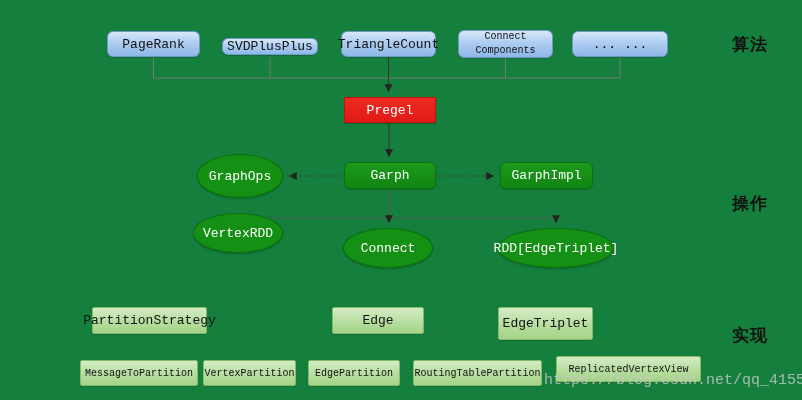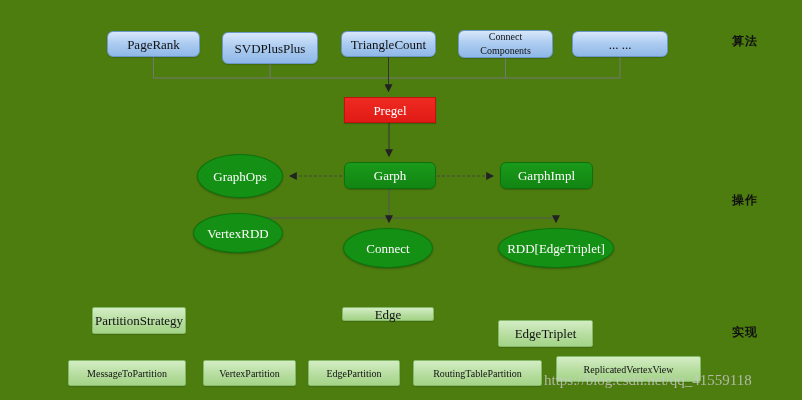--- a/index.html
+++ b/index.html
@@ -1,18 +1,18 @@
 <!DOCTYPE html>
 <html><head>
 <meta charset="utf-8">
 <style>
   html,body{margin:0;padding:0;background:#ffffff;}
   .stage{
-    position:relative;width:802px;height:400px;background:#4d7c0f;overflow:hidden;
-    font-family:Liberation Serif, serif;
+    position:relative;width:802px;height:400px;background:#15803d;overflow:hidden;
+    font-family:Liberation Mono, monospace;
   }
   .connectors{position:absolute;left:0;top:0;width:802px;height:400px;pointer-events:none;}
   .node{
     position:absolute;display:flex;align-items:center;justify-content:center;
     text-align:center;font-size:13px;color:#111;box-sizing:border-box;line-height:13px;
   }
   .blue{
     background:linear-gradient(180deg,#d8e7fa 0%,#aecdf1 45%,#8fb8e8 100%);
     border:1px solid #6b97c9;border-radius:6px;
     box-shadow:0 1px 1px rgba(0,0,0,0.15);
@@ -32,21 +32,21 @@
     border:1px solid #0d720d;border-radius:50%;color:#ffffff;
     box-shadow:0 1px 2px rgba(0,0,0,0.25);
   }
   .lgreen{
     background:linear-gradient(180deg,#d3edc4 0%,#b7dda0 55%,#a3d487 100%);
     border:1px solid #85ba69;border-radius:2px;
     box-shadow:0 1px 1px rgba(0,0,0,0.12);
   }
   .small{font-size:10px;}
   .sidelabel{
-    position:absolute;font-size:12px;font-weight:bold;color:#111;
+    position:absolute;font-size:17px;font-weight:bold;color:#111;
     letter-spacing:1px;
   }
   .watermark{
     position:absolute;left:544px;top:372px;font-size:15px;color:#c9c9c9;
     opacity:.8;z-index:5;white-space:nowrap;
   }
 </style>
 </head>
 <body>
 
@@ -72,40 +72,40 @@
     <path d="M437 176 H493" stroke="#444" stroke-dasharray="3 2" fill="none" marker-end="url(#ah)"></path>
 
     <path d="M389 189 V218" stroke="#555" fill="none"></path>
     <path d="M238 218 H556" stroke="#555" fill="none"></path>
     <path d="M238 218 V222" stroke="#333" fill="none" marker-end="url(#ah)"></path>
     <path d="M389 218 V222" stroke="#333" fill="none" marker-end="url(#ah)"></path>
     <path d="M556 218 V222" stroke="#333" fill="none" marker-end="url(#ah)"></path>
   </svg>
 
   <div class="node blue" style="left:107px;top:31px;width:93px;height:26px">PageRank</div>
-  <div class="node blue" style="left:222px;top:32px;width:96px;height:32px">SVDPlusPlus</div>
+  <div class="node blue" style="left:222px;top:38px;width:96px;height:17px">SVDPlusPlus</div>
   <div class="node blue" style="left:341px;top:31px;width:95px;height:26px">TriangleCount</div>
   <div class="node blue small" style="left:458px;top:30px;width:95px;height:28px;line-height:14px;padding:0 4px">Connect Components</div>
   <div class="node blue" style="left:572px;top:31px;width:96px;height:26px">... ...</div>
 
   <div class="node red" style="left:344px;top:97px;width:92px;height:26px">Pregel</div>
 
   <div class="node ellipse" style="left:197px;top:154px;width:86px;height:44px">GraphOps</div>
   <div class="node green" style="left:344px;top:162px;width:92px;height:27px">Garph</div>
   <div class="node green" style="left:500px;top:162px;width:93px;height:27px">GarphImpl</div>
 
   <div class="node ellipse" style="left:193px;top:213px;width:90px;height:40px">VertexRDD</div>
   <div class="node ellipse" style="left:343px;top:228px;width:90px;height:40px">Connect</div>
   <div class="node ellipse" style="left:498px;top:228px;width:116px;height:40px">RDD[EdgeTriplet]</div>
 
-  <div class="node lgreen" style="left:92px;top:307px;width:94px;height:27px">PartitionStrategy</div>
-  <div class="node lgreen" style="left:342px;top:307px;width:92px;height:14px">Edge</div>
-  <div class="node lgreen" style="left:498px;top:320px;width:95px;height:27px">EdgeTriplet</div>
+  <div class="node lgreen" style="left:92px;top:307px;width:115px;height:27px">PartitionStrategy</div>
+  <div class="node lgreen" style="left:332px;top:307px;width:92px;height:27px">Edge</div>
+  <div class="node lgreen" style="left:498px;top:307px;width:95px;height:33px">EdgeTriplet</div>
 
-  <div class="node lgreen small" style="left:68px;top:360px;width:118px;height:26px">MessageToPartition</div>
+  <div class="node lgreen small" style="left:80px;top:360px;width:118px;height:26px">MessageToPartition</div>
   <div class="node lgreen small" style="left:203px;top:360px;width:93px;height:26px">VertexPartition</div>
   <div class="node lgreen small" style="left:308px;top:360px;width:92px;height:26px">EdgePartition</div>
   <div class="node lgreen small" style="left:413px;top:360px;width:129px;height:26px">RoutingTablePartition</div>
   <div class="node lgreen small" style="left:556px;top:356px;width:145px;height:26px">ReplicatedVertexView</div>
 
   <div class="sidelabel" style="left:732px;top:33px">算法</div>
   <div class="sidelabel" style="left:732px;top:192px">操作</div>
   <div class="sidelabel" style="left:732px;top:324px">实现</div>
 
   <div class="watermark">https://blog.csdn.net/qq_41559118</div>

